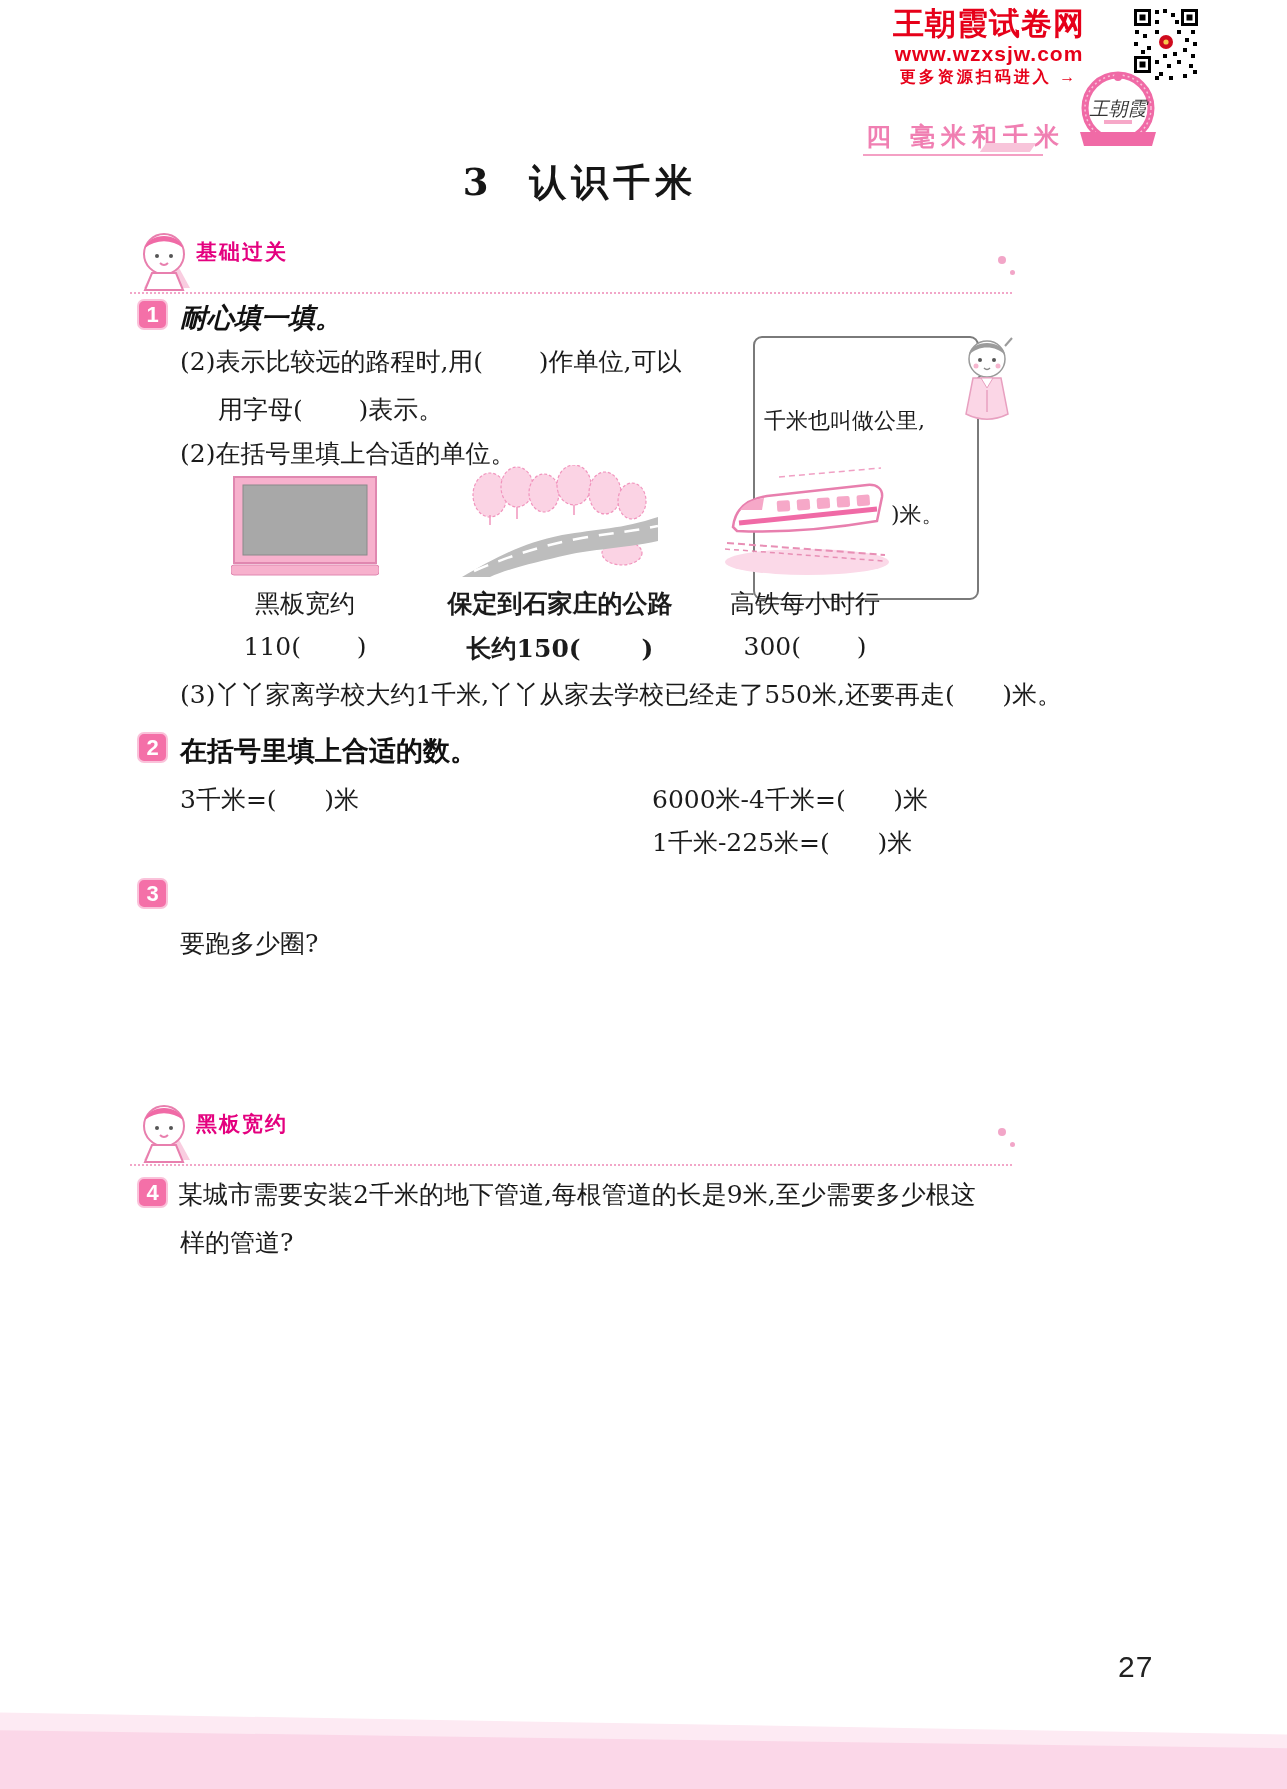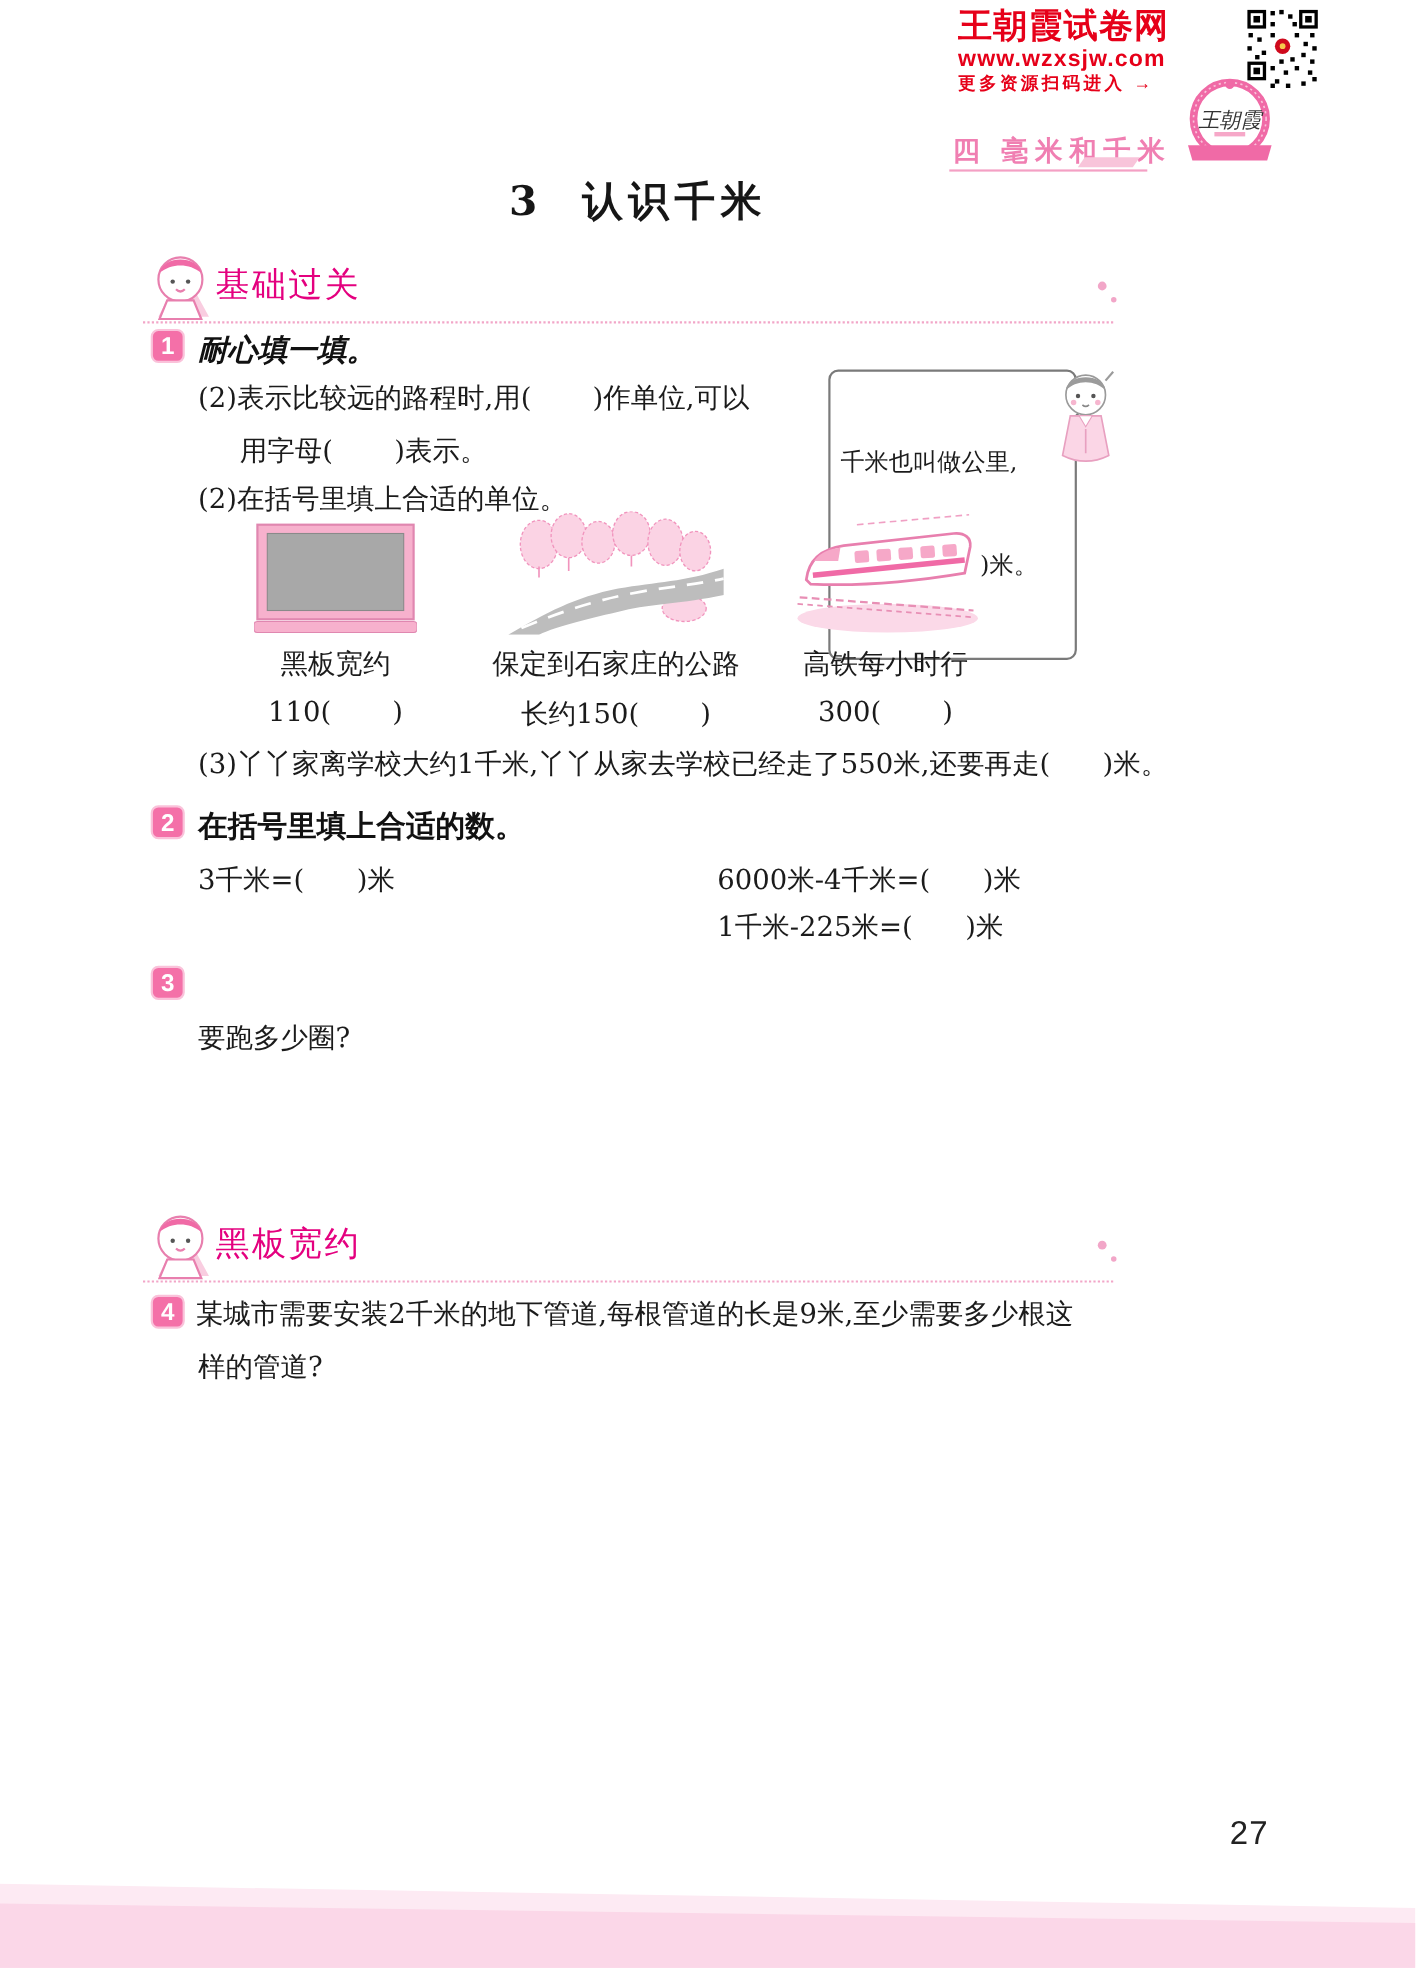--- a/index.html
+++ b/index.html
@@ -3,37 +3,37 @@
 <meta charset="utf-8">
 <style>
   html,body{margin:0;padding:0;background:#ffffff;}
   #page{position:relative;width:1287px;height:1789px;background:#fff;overflow:hidden;
         font-family:"DejaVu Serif","Liberation Serif",serif;}
   .abs{position:absolute;}
   .sans{font-family:"Liberation Sans","DejaVu Sans",sans-serif;}
   .pre{white-space:pre;}
 
   
-  .brand{right:156px;top:8px;width:260px;text-align:left;color:#e60019;}
+  .brand{right:168px;top:8px;width:260px;text-align:center;color:#e60019;}
   .brand .site-name{font-size:31px;font-weight:700;letter-spacing:1px;line-height:1.05;}
   .brand .site-url{font-size:21px;font-weight:700;letter-spacing:1px;line-height:1.2;}
   .brand .scan-hint{font-size:16px;font-weight:700;letter-spacing:3px;line-height:1.35;}
 
   .chapter-label{left:866px;top:120px;font-size:25px;font-weight:700;color:#f07fb2;
                  letter-spacing:6px;}
   .chapter-underline{left:863px;top:154px;width:180px;height:2px;background:#f4a0c4;}
   .chapter-swoosh{left:983px;top:143px;width:50px;height:9px;background:#f8c4da;
                   transform:skewX(-35deg);}
 
   
   .page-title{left:130px;top:158px;width:900px;text-align:center;font-size:37px;
               font-weight:700;color:#161616;letter-spacing:5px;}
 
   
-  .sec-label{font-size:31px;font-weight:400;color:#e4007f;letter-spacing:2px;}
+  .sec-label{font-size:21px;font-weight:700;color:#e4007f;letter-spacing:2px;}
   .dotline{width:882px;border-top:2px dotted #f2a6c8;}
   .dot{border-radius:50%;background:#f2a6c8;}
 
   
   .badge{width:31px;height:31px;background:#f470a8;border:2px solid #fac2da;border-radius:7px;
          color:#fff;font-size:22px;font-weight:700;display:flex;align-items:center;
          justify-content:center;box-sizing:border-box;font-family:"Liberation Sans",sans-serif;}
   .q-title{font-size:27px;font-weight:700;color:#111;}
   .qtext{font-size:25px;color:#1b1b1b;}
   .tag{color:#f2679f;}
@@ -187,21 +187,21 @@
       <div class="art">
         <svg width="148" height="102" viewBox="0 0 148 102">
           <rect x="3" y="2" width="142" height="86" fill="#f7b1cd" stroke="#e087b0" stroke-width="2"></rect>
           <rect x="12" y="10" width="124" height="70" fill="#a8a8a8" stroke="#8a8a8a"></rect>
           <rect x="0" y="90" width="148" height="10" rx="3" fill="#f7b1cd" stroke="#e087b0"></rect>
         </svg>
       </div>
       <div class="cap pre">黑板宽约</div>
       <div class="blank pre">110(       )</div>
     </div>
-    <div class="figure" style="width:260px;">
+    <div class="figure" style="width:260px;font-weight:bold;">
       <div class="art">
         <svg width="196" height="112" viewBox="0 0 196 112">
           <g fill="#fbd3e4" stroke="#f194bd" stroke-width="1.2" stroke-dasharray="3,2">
             <ellipse cx="28" cy="30" rx="17" ry="22"></ellipse>
               <ellipse cx="55" cy="22" rx="16" ry="20"></ellipse>
             <ellipse cx="82" cy="28" rx="15" ry="19"></ellipse>
               <ellipse cx="112" cy="20" rx="17" ry="20"></ellipse>
             <ellipse cx="143" cy="28" rx="16" ry="21"></ellipse>
               <ellipse cx="170" cy="36" rx="14" ry="18"></ellipse>
             <ellipse cx="160" cy="88" rx="20" ry="12"></ellipse>

